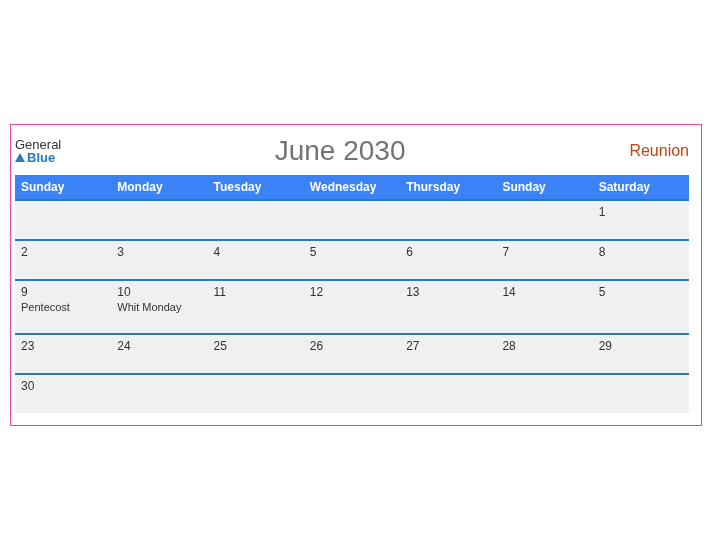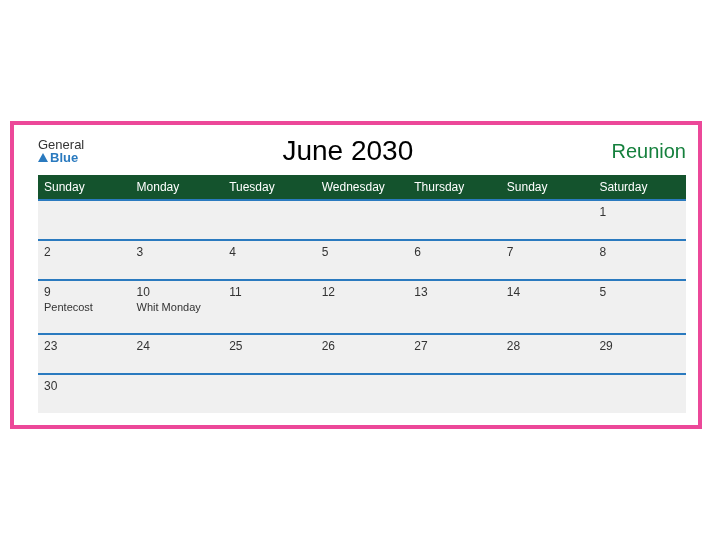--- a/index.html
+++ b/index.html
@@ -8,22 +8,22 @@
       background: #fff;
       display: flex;
       justify-content: center;
       align-items: center;
       width: 712px;
       height: 550px;
     }
     .calendar-container {
       width: 692px;
       background: #fff;
-      border: 4px solid #ec4899;
-      padding: 10px 12px 12px 24px;
+      border: 1px solid #ec4899;
+      padding: 10px 12px 12px 4px;
     }
     .calendar-header {
       display: flex;
       justify-content: space-between;
       align-items: center;
       margin-bottom: 8px;
     }
     .logo {
       display: flex;
       flex-direction: column;
@@ -45,39 +45,40 @@
       width: 0;
       height: 0;
       border-left: 5px solid transparent;
       border-right: 5px solid transparent;
       border-bottom: 9px solid #2a7abf;
       margin-right: 2px;
       display: inline-block;
     }
     .calendar-title {
       font-size: 28px;
-      color: #000000;
+      color: #737373;
       font-weight: normal;
       text-align: center;
       flex: 1;
     }
     .calendar-region {
-      font-size: 20px;
-      color: #15803d;
+      font-size: 16px;
+      color: #c2410c;
+      text-align: right;
       min-width: 70px;
     }
     table {
       width: 100%;
       border-collapse: collapse;
     }
     thead tr th {
-      background-color: #14532d;
+      background-color: #3b82f6;
       color: #fff;
       font-size: 12px;
-      font-weight: normal;
+      font-weight: bold;
       padding: 5px 6px;
       text-align: left;
       border: none;
     }
     tbody tr {
       border-top: 2px solid #2a7abf;
     }
     tbody tr td {
       background-color: #f0f0f0;
       vertical-align: top;

